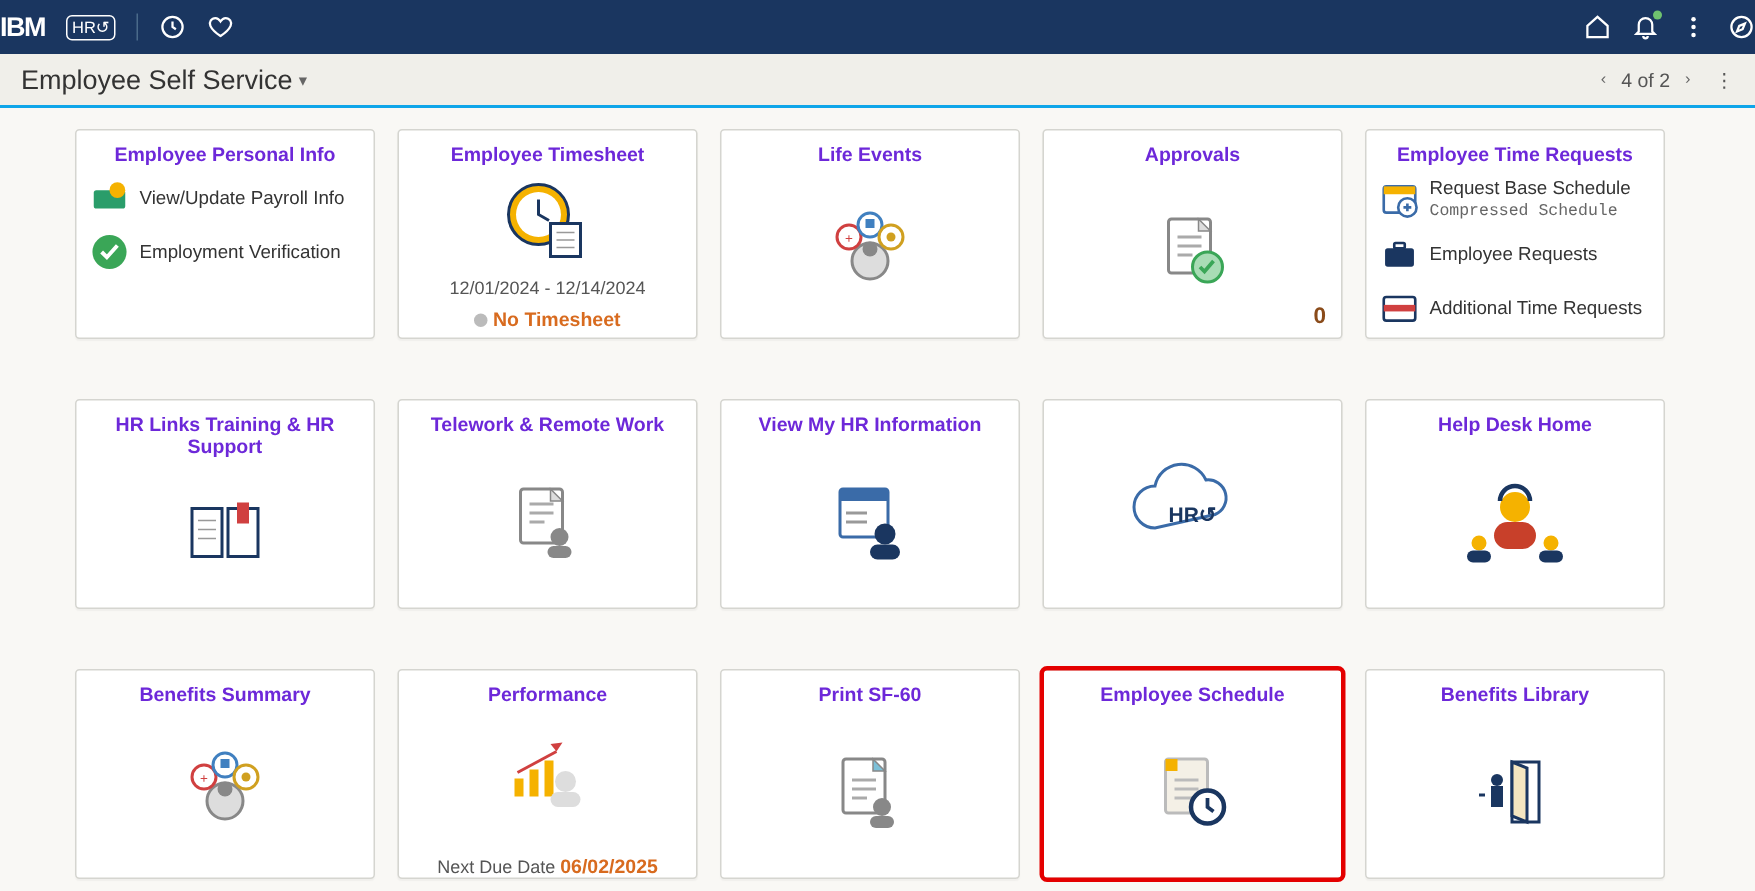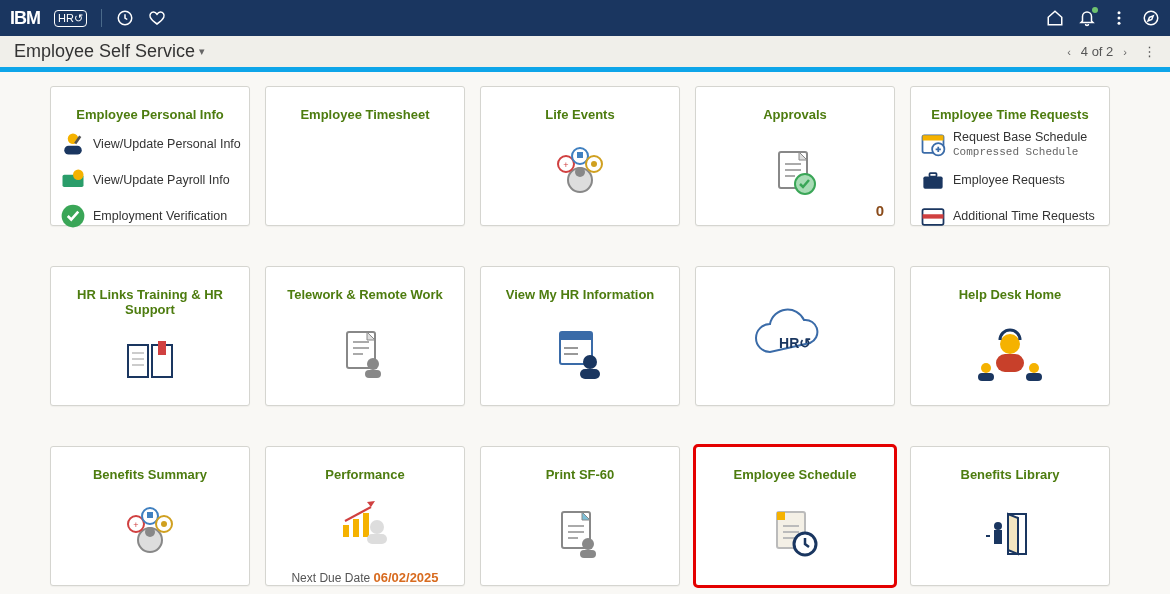--- a/index.html
+++ b/index.html
@@ -1,41 +1,41 @@
 <!DOCTYPE html>
 <html><head>
 <meta charset="utf-8">
 <style>
   * { margin:0; padding:0; box-sizing:border-box; font-family:Arial,Helvetica,sans-serif; }
   body { background:#fff; width:1170px; height:594px; overflow:hidden; }
   
-  .topbar { background:#1a3660; height:36px; display:flex; align-items:center; padding:0 10px; color:#fff; justify-content:space-between; }
+  .topbar { background:#1a3660; height:36px; display:flex; align-items:center; padding:0 0; color:#fff; justify-content:space-between; }
   .topbar-left, .topbar-right { display:flex; align-items:center; gap:14px; }
   .logo { font-weight:bold; font-size:18px; letter-spacing:-1px; }
   .hr-logo { font-size:11px; border:1px solid #fff; padding:1px 3px; border-radius:4px; display:inline-flex; align-items:center; }
   .vbar { width:1px; height:18px; background:#4a6a8a; }
   .ticon { width:18px; height:18px; display:inline-block; }
   .ticon svg { width:100%; height:100%; }
   .bell-wrap { position:relative; }
   .bell-dot { position:absolute; top:-2px; right:-2px; width:6px; height:6px; background:#6fc26f; border-radius:50%; }
 
   
-  .subhead { height:36px; background:#f0efea; border-bottom:5px solid #0ea5e9; display:flex; align-items:center; justify-content:space-between; padding:0 14px 0 14px; }
+  .subhead { height:36px; background:#f0efea; border-bottom:2px solid #0ea5e9; display:flex; align-items:center; justify-content:space-between; padding:0 14px 0 14px; }
   .subhead-title { font-size:18px; color:#333; font-weight:normal; display:flex; align-items:center; gap:4px; }
   .subhead-right { display:flex; align-items:center; gap:10px; color:#555; font-size:13px; }
   .chev { font-size:11px; color:#666; }
 
   
   .scroll-wrap { height:calc(594px - 36px - 36px); overflow-y:auto; }
   .content { padding:14px 40px 20px 50px; background:#f9f8f5; min-height:100%; }
   .grid { display:grid; grid-template-columns:repeat(5, 200px); column-gap:15px; row-gap:40px; }
   .tile { background:#fff; border:1px solid #d5d5d0; border-radius:3px; width:200px; height:176px; display:flex; flex-direction:column; align-items:center; box-shadow:0 1px 1px rgba(0,0,0,.04); position:relative; cursor:pointer; }
   .tile.short { height:140px; }
   .tile.highlight { outline:3px solid #e40000; outline-offset:-1px; }
-  .tile-title { font-size:13px; font-weight:bold; color:#4d7c0f; text-align:center; margin-top:20px; }
+  .tile-title { font-size:13px; font-weight:bold; color:#6d28d9; text-align:center; margin-top:8px; }
   .tile-body { flex:1; display:flex; flex-direction:column; align-items:center; justify-content:center; width:100%; }
   .count-badge { position:absolute; bottom:6px; right:10px; font-size:15px; font-weight:bold; color:#8a4b1a; }
 
   
   .vlist { width:100%; padding:4px 6px; }
   .vrow { display:flex; align-items:center; gap:6px; padding:4px 2px; font-size:12.5px; color:#333; cursor:pointer; }
   .vrow .vicon { width:28px; height:28px; display:flex; align-items:center; justify-content:center; flex-shrink:0; }
   .vrow .subtxt { font-size:11px; color:#666;font-family:Liberation Mono, monospace; }
 
   .tile-icon { width:64px; height:64px; display:flex; align-items:center; justify-content:center; }
@@ -112,50 +112,58 @@
 <div class="scroll-wrap">
 <div class="content">
 <div class="grid">
 
   <div class="tile short">
     <div class="tile-title">Employee Personal Info</div>
     <div class="vlist">
       <div class="vrow">
         <span class="vicon">
           <svg viewBox="0 0 32 32">
-                  <circle cx="16" cy="10" r="6" fill="#f5b200"></circle>
-                  <rect x="6" y="18" width="20" height="10" rx="5" fill="#1a3660"></rect>
-                  <rect x="20" y="6" width="3" height="10" transform="rotate(35 21 11)" fill="#555"></rect>
-                </svg>
-        </span>
-        <span>View/Update Personal Info</span>
-      </div>
-      <div class="vrow">
-        <span class="vicon">
-          <svg viewBox="0 0 32 32">
                   <rect x="4" y="10" width="24" height="14" rx="2" fill="#2a9d6a"></rect>
                   <circle cx="22" cy="10" r="6" fill="#f5b200"></circle>
                 </svg>
         </span>
         <span>View/Update Payroll Info</span>
       </div>
       <div class="vrow">
         <span class="vicon">
           <svg viewBox="0 0 32 32">
                   <circle cx="16" cy="16" r="13" fill="#3aa657"></circle>
                   <path d="M10 16l4 4 8-9" stroke="#fff" stroke-width="3" fill="none"></path>
                 </svg>
         </span>
         <span>Employment Verification</span>
       </div>
     </div>
   </div>
 
   <div class="tile short">
     <div class="tile-title">Employee Timesheet</div>
+    <div class="tile-body">
+      <div class="tile-icon">
+        <svg viewBox="0 0 64 64">
+                <circle cx="26" cy="28" r="20" fill="#f5b200" stroke="#1a3660" stroke-width="2"></circle>
+                <circle cx="26" cy="28" r="15" fill="#fff"></circle>
+                <path d="M26 18v10l7 4" stroke="#1a3660" stroke-width="2" fill="none"></path>
+                <rect x="34" y="34" width="20" height="22" fill="#fff" stroke="#1a3660" stroke-width="2"></rect>
+                <line x1="38" y1="40" x2="50" y2="40" stroke="#999"></line>
+                <line x1="38" y1="45" x2="50" y2="45" stroke="#999"></line>
+                <line x1="38" y1="50" x2="50" y2="50" stroke="#999"></line>
+              </svg>
+      </div>
+      <div class="foot-line">12/01/2024 - 12/14/2024</div>
+      <div class="foot-line">
+        <span style="display:inline-block;width:9px;height:9px;border-radius:50%;background:#bbb;vertical-align:middle;"></span>
+        <span class="orange">No Timesheet</span>
+      </div>
+    </div>
   </div>
 
   <div class="tile short">
     <div class="tile-title">Life Events</div>
     <div class="tile-body">
       <div class="tile-icon">
         <svg viewBox="0 0 64 64">
                 <circle cx="32" cy="38" r="12" fill="#ddd" stroke="#888" stroke-width="2"></circle>
                 <circle cx="32" cy="30" r="5" fill="#888"></circle>
                 <circle cx="18" cy="22" r="8" fill="none" stroke="#d04040" stroke-width="2"></circle>

